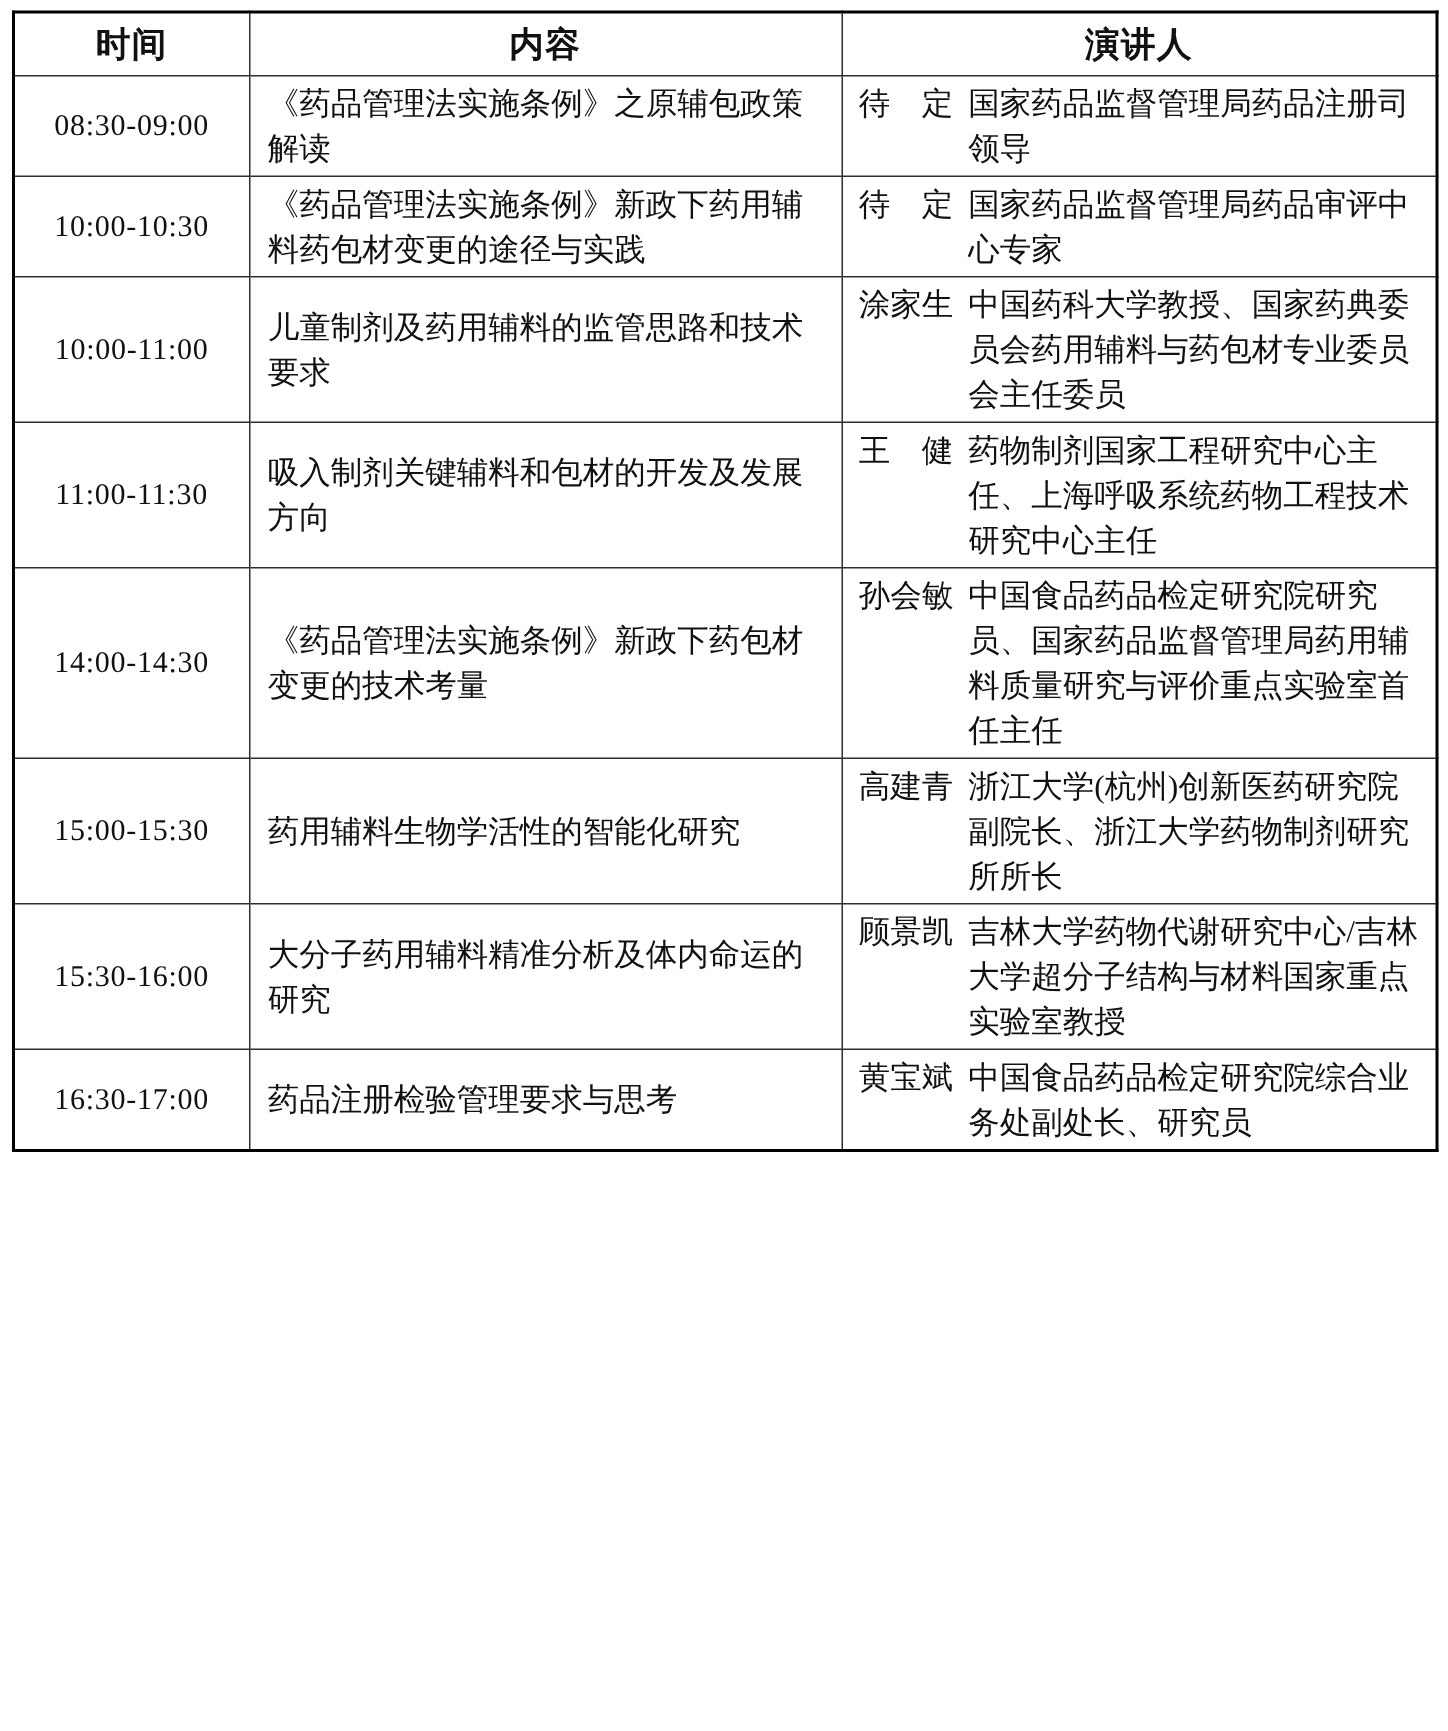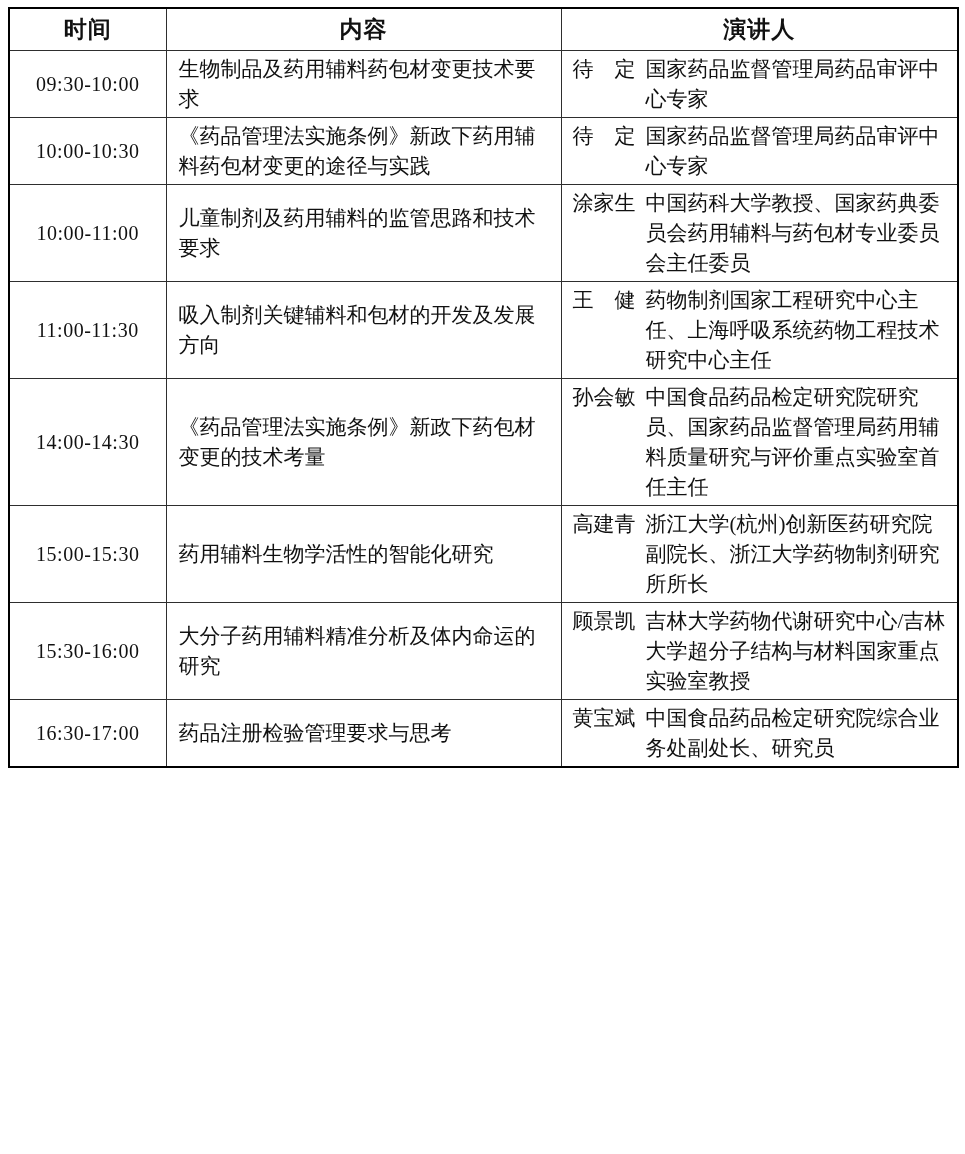--- a/index.html
+++ b/index.html
@@ -85,26 +85,26 @@
     </colgroup>
     <thead>
       <tr>
         <th>时间</th>
         <th>内容</th>
         <th>演讲人</th>
       </tr>
     </thead>
     <tbody>
       <tr>
-        <td class="time">09:30-10:00</td>
-        <td class="content">生物制品及药用辅料药包材变更技术要求</td>
+        <td class="time">08:30-09:00</td>
+        <td class="content">《药品管理法实施条例》之原辅包政策解读</td>
         <td class="speaker">
           <div class="speaker-wrap">
             <span class="speaker-name">待　定</span>
-            <span class="speaker-affil">国家药品监督管理局药品审评中心专家</span>
+            <span class="speaker-affil">国家药品监督管理局药品注册司领导</span>
           </div>
         </td>
       </tr>
       <tr>
         <td class="time">10:00-10:30</td>
         <td class="content">《药品管理法实施条例》新政下药用辅料药包材变更的途径与实践</td>
         <td class="speaker">
           <div class="speaker-wrap">
             <span class="speaker-name">待　定</span>
             <span class="speaker-affil">国家药品监督管理局药品审评中心专家</span>

